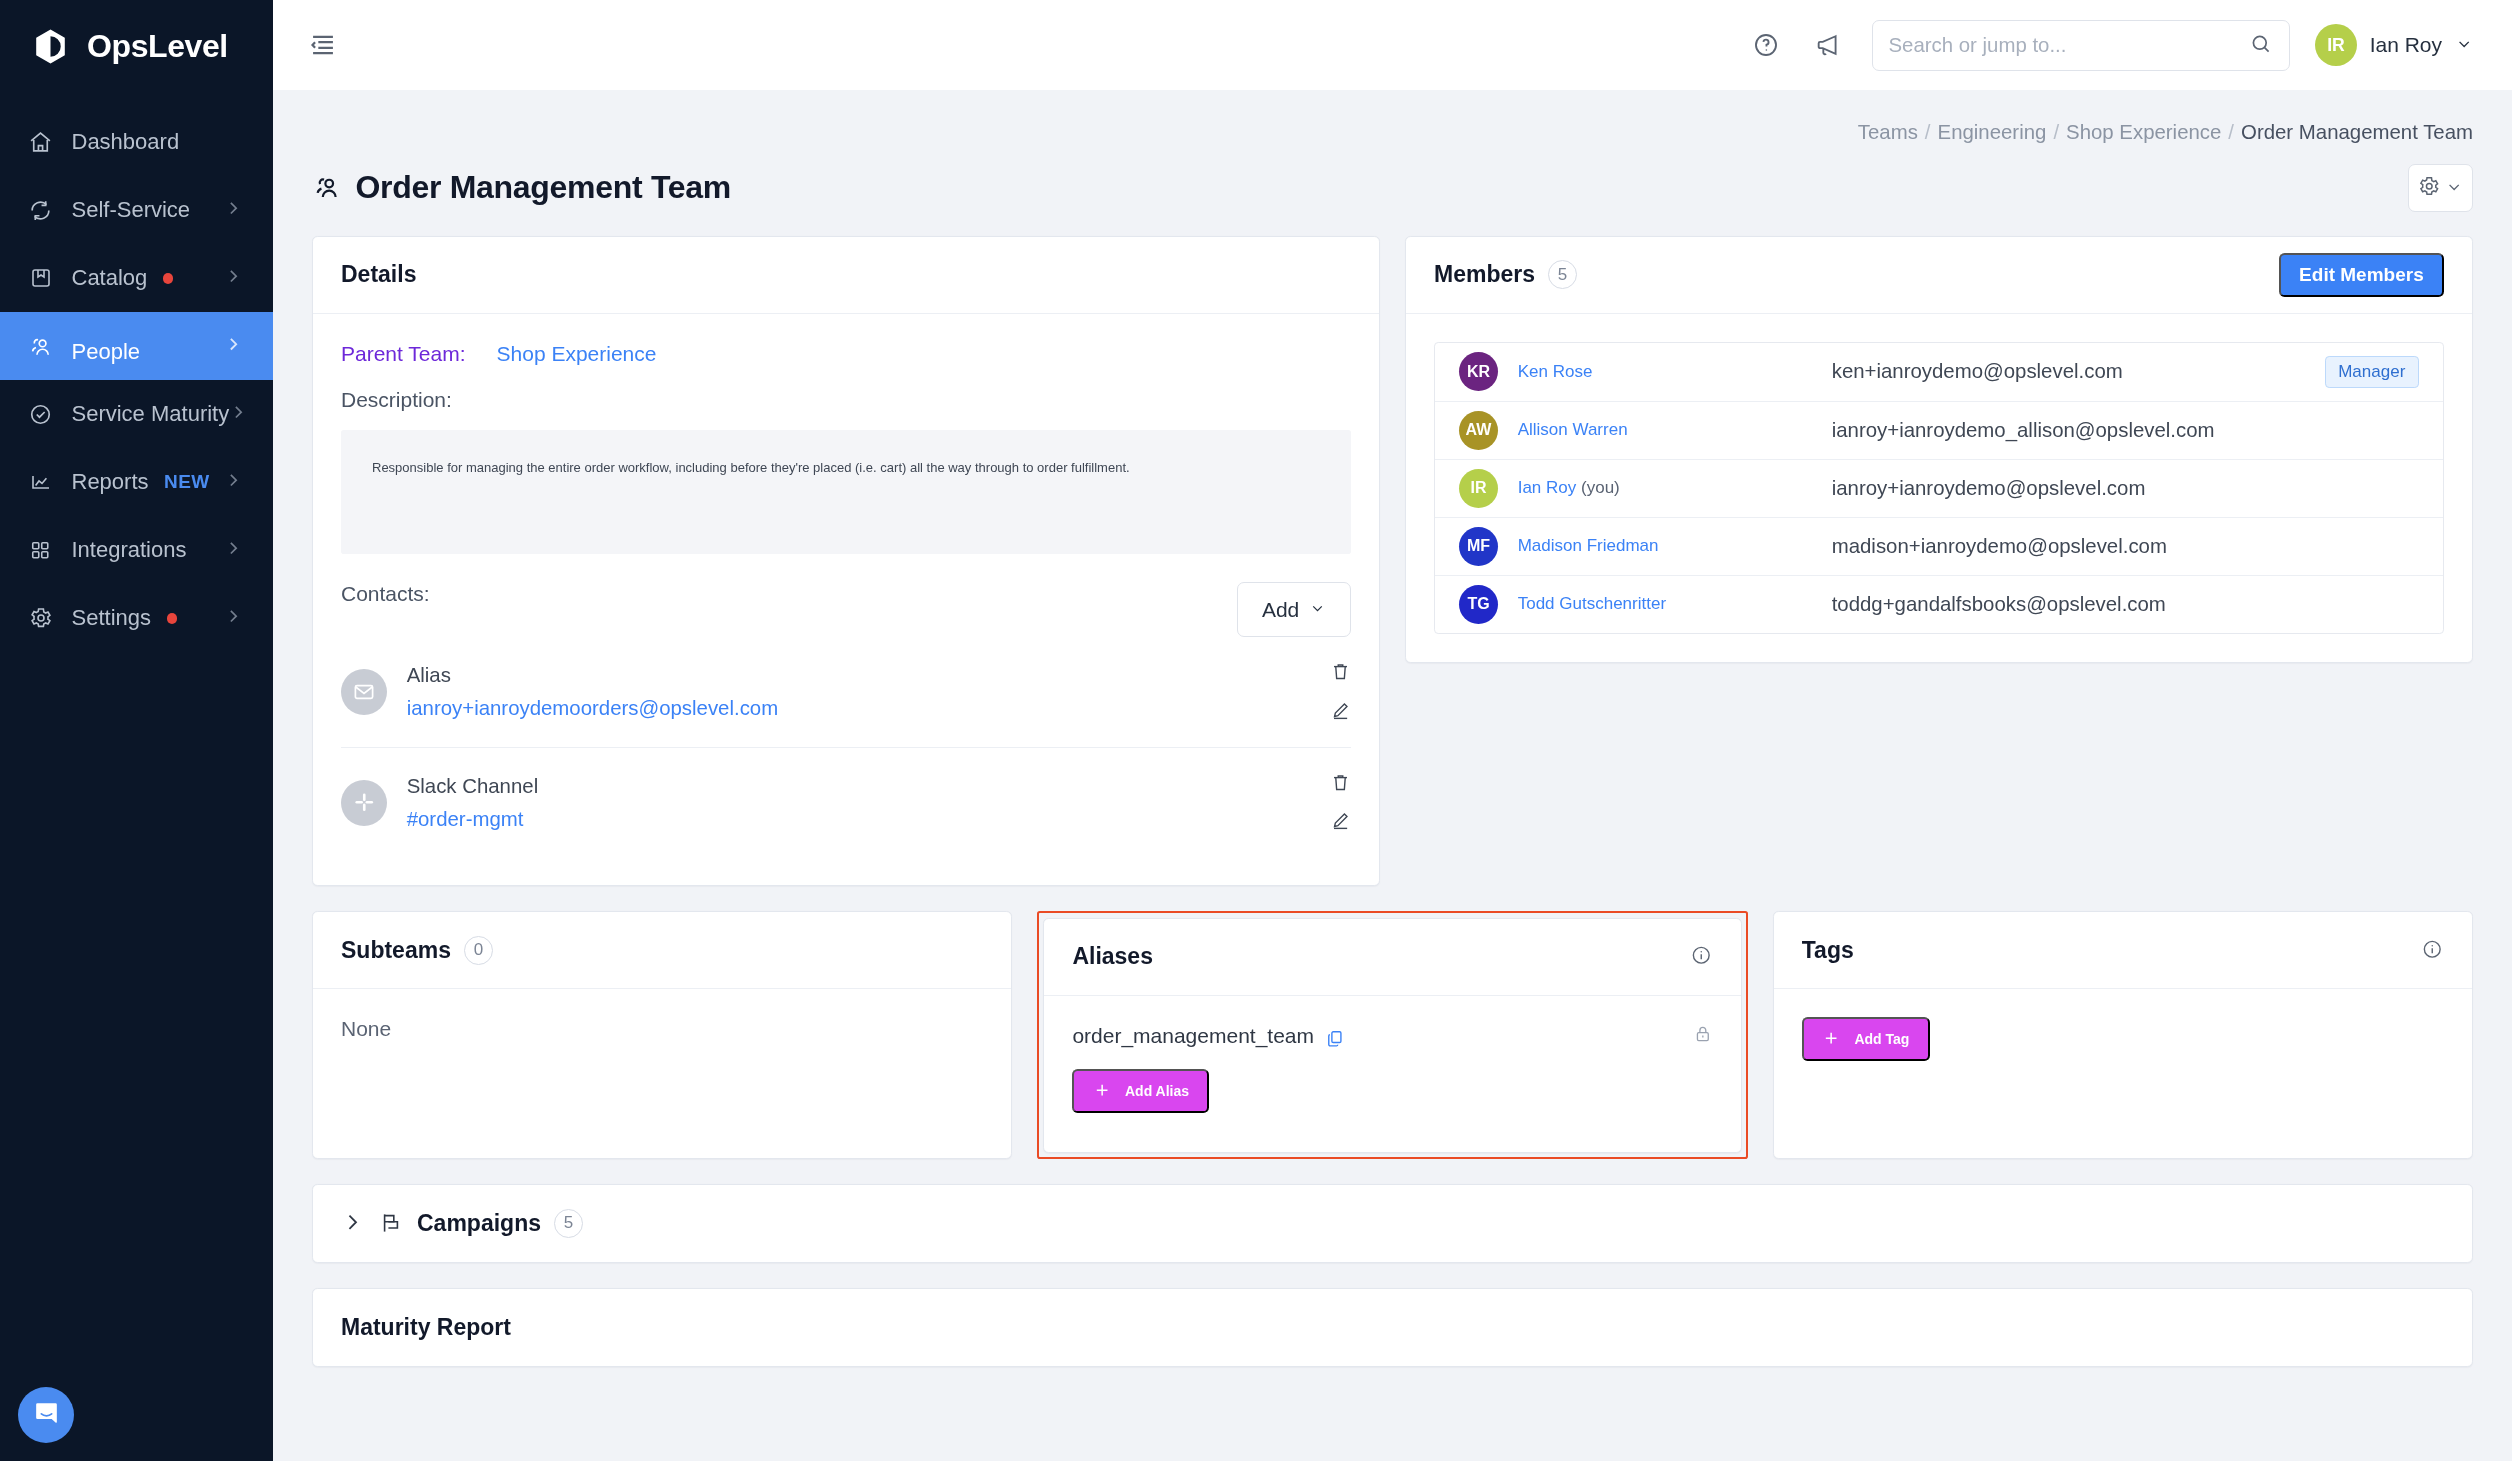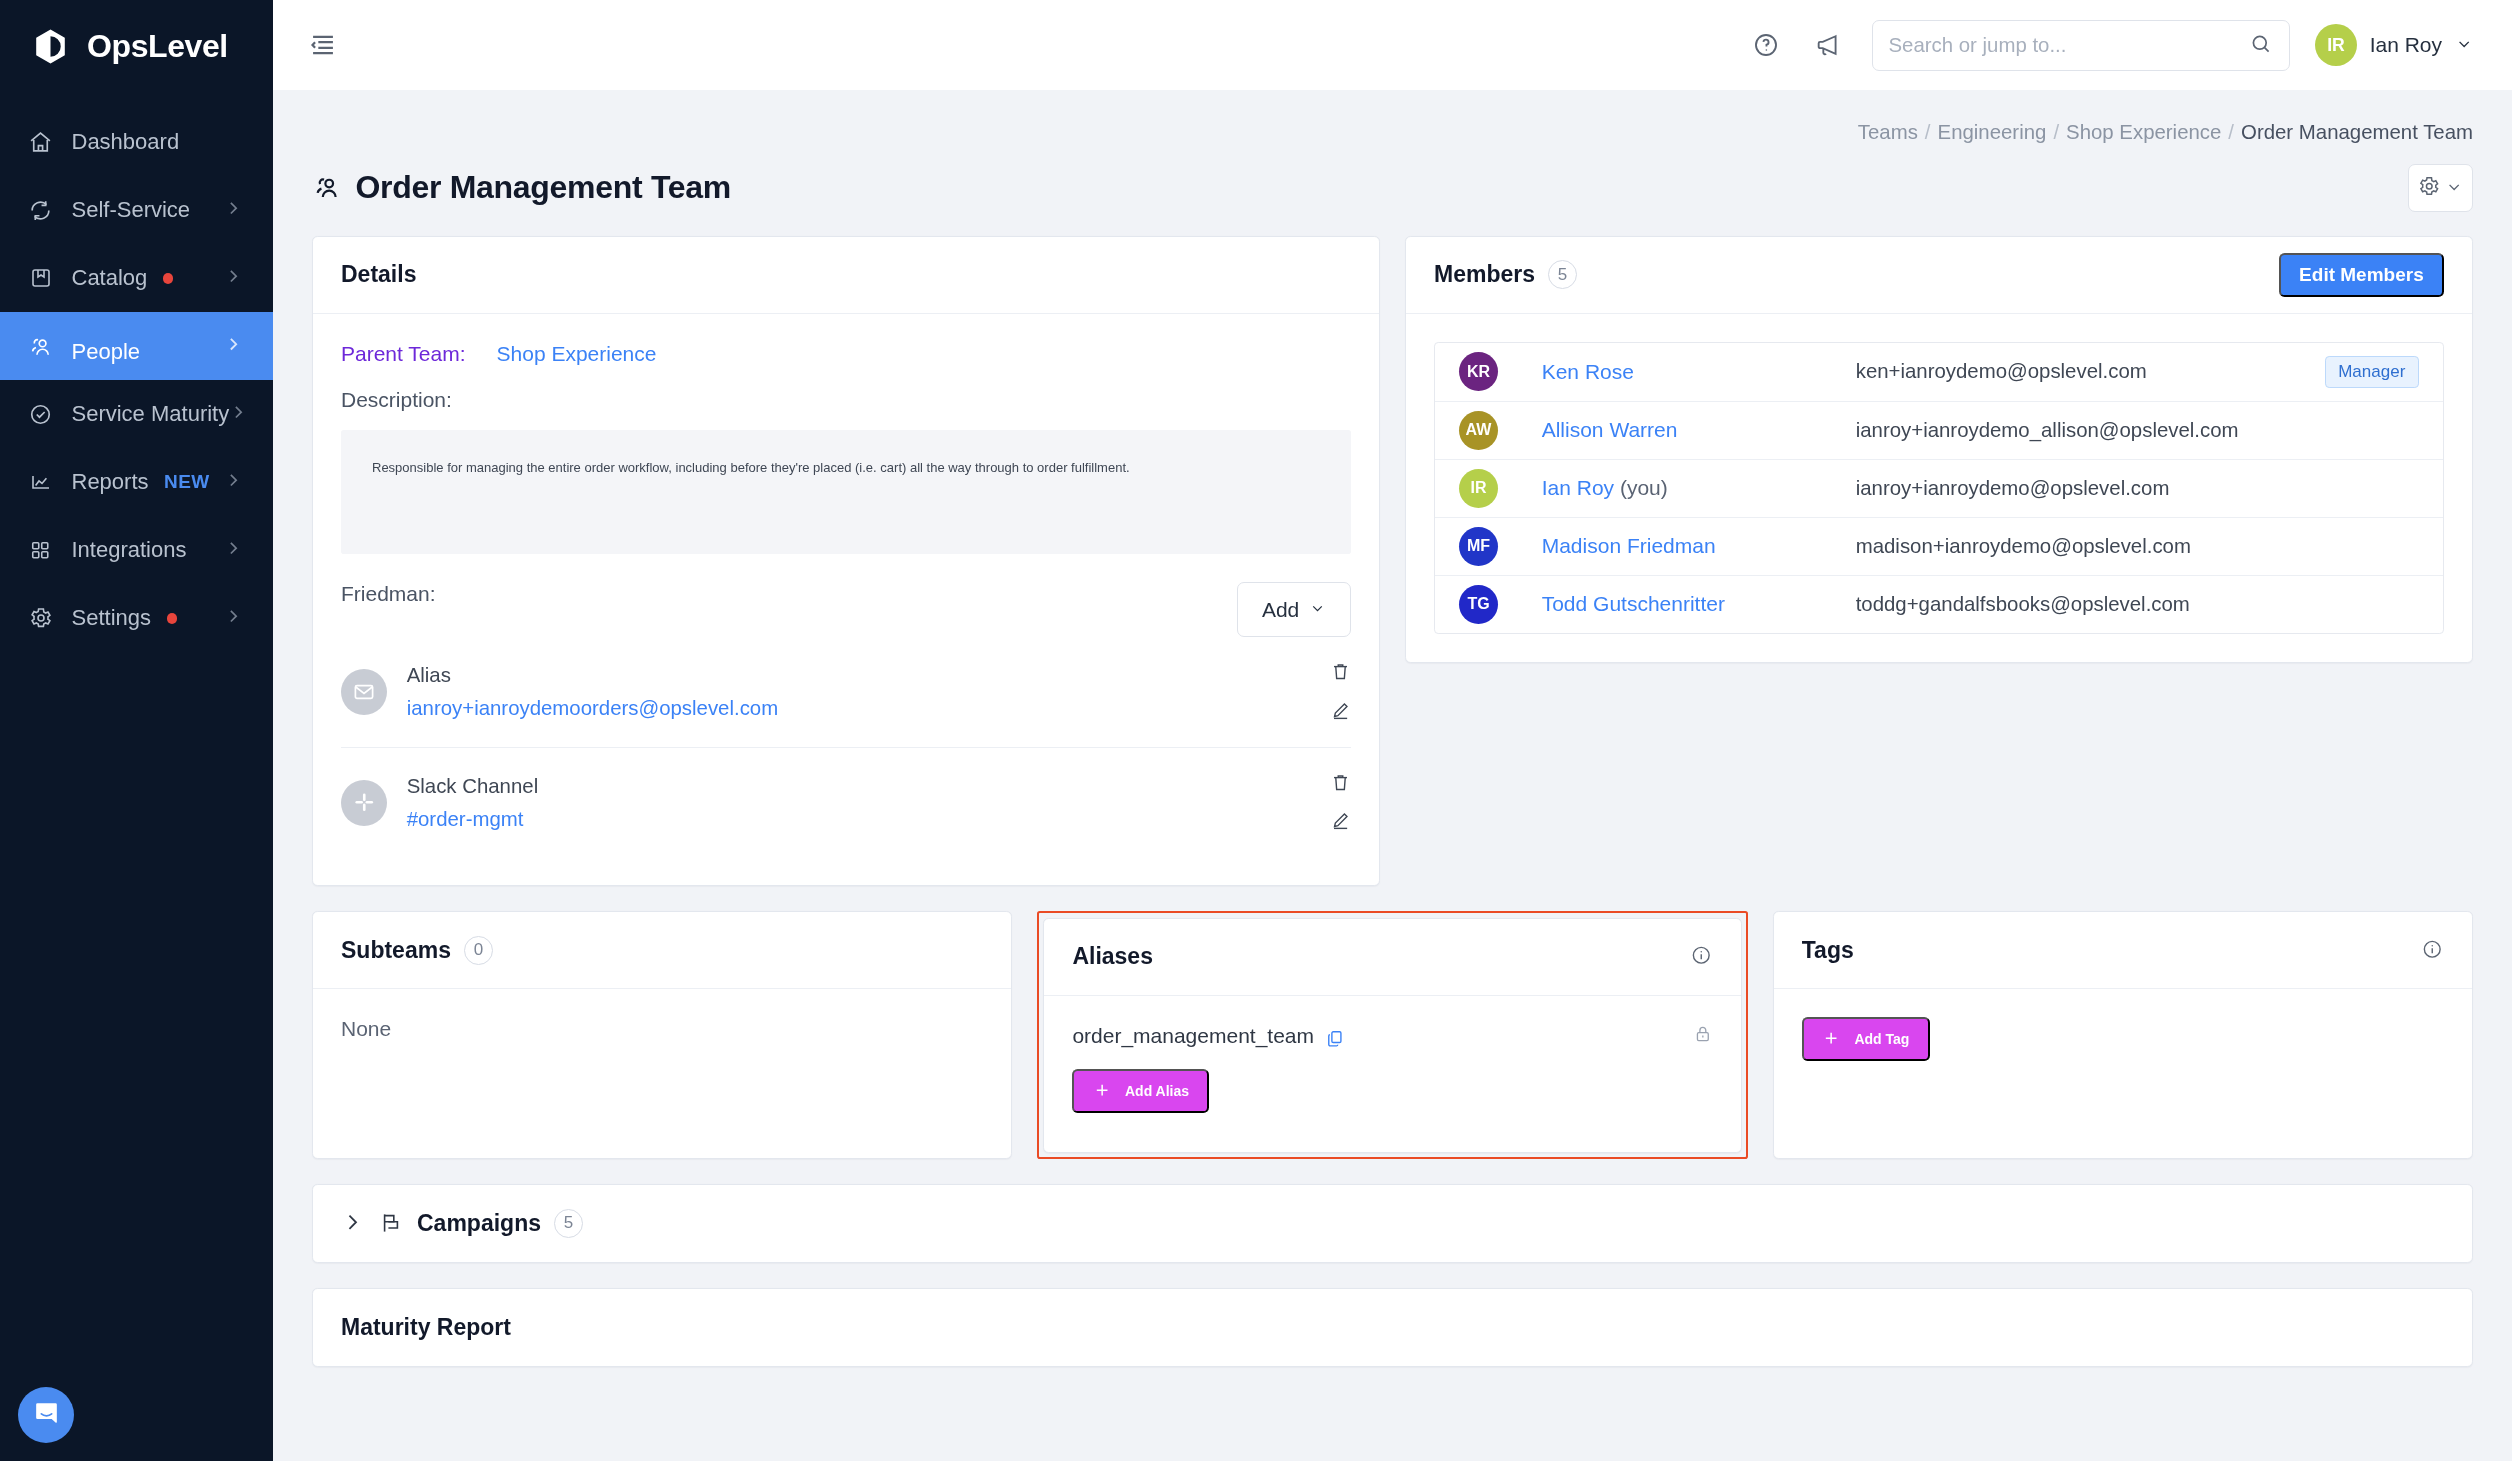--- a/index.html
+++ b/index.html
@@ -145,21 +145,21 @@
     font-size: 19px; font-weight: 600; cursor: pointer;
   }
   .members-table { border: 0.7px solid #e6e9ef; border-radius: 4.2px; overflow: hidden; }
   .member-row { display: flex; align-items: center; height: 58px; padding: 0 24px; }
   .member-row + .member-row { border-top: 0.7px solid #eceff4; }
   .m-av {
     width: 39px; height: 39px; flex: 0 0 39px; border-radius: 50%;
     display: flex; align-items: center; justify-content: center;
     color: #fff; font-size: 16px; font-weight: 600; margin-right: 19.7px;
   }
-  .m-name { width: 314px; flex: 0 0 314px; font-size: 21px; margin-left: 24px; }
+  .m-name { width: 314px; flex: 0 0 314px; font-size: 17px; }
   .m-you { color: #5a6373; }
   .m-email { font-size: 20.4px; color: #3f4754; flex: 1; }
   .m-badge {
     border: 0.7px solid #bcd9fb; background: #e8f2fe; color: #2f6fd0;
     border-radius: 4.2px; font-size: 17px; padding: 4.9px 12.7px;
   }
 
   
   .row2 { display: flex; gap: 25px; margin-top: 25px; align-items: stretch; }
   .thirds { flex: 1 1 0; min-width: 0; }
@@ -432,21 +432,21 @@
           </div>
           <div class="card-body">
             <div class="kv">
               <span class="k">Parent Team:</span>
               <a class="v link">Shop Experience</a>
             </div>
             <div class="label-plain">Description:</div>
             <div class="desc-box">Responsible for managing the entire order workflow, including before they're placed (i.e. cart) all the way through to order fulfillment.</div>
 
             <div class="contacts-row">
-              <span class="contacts-label">Friedman:</span>
+              <span class="contacts-label">Contacts:</span>
               <div class="add-btn">
                 <span>Add</span>
                 <span>
                   <svg width="17" height="17" viewBox="0 0 24 24" fill="none" stroke="#26303f" stroke-width="1.8">
                       <path d="m6 9 6 6 6-6"></path>
                     </svg>
                 </span>
               </div>
             </div>
 

